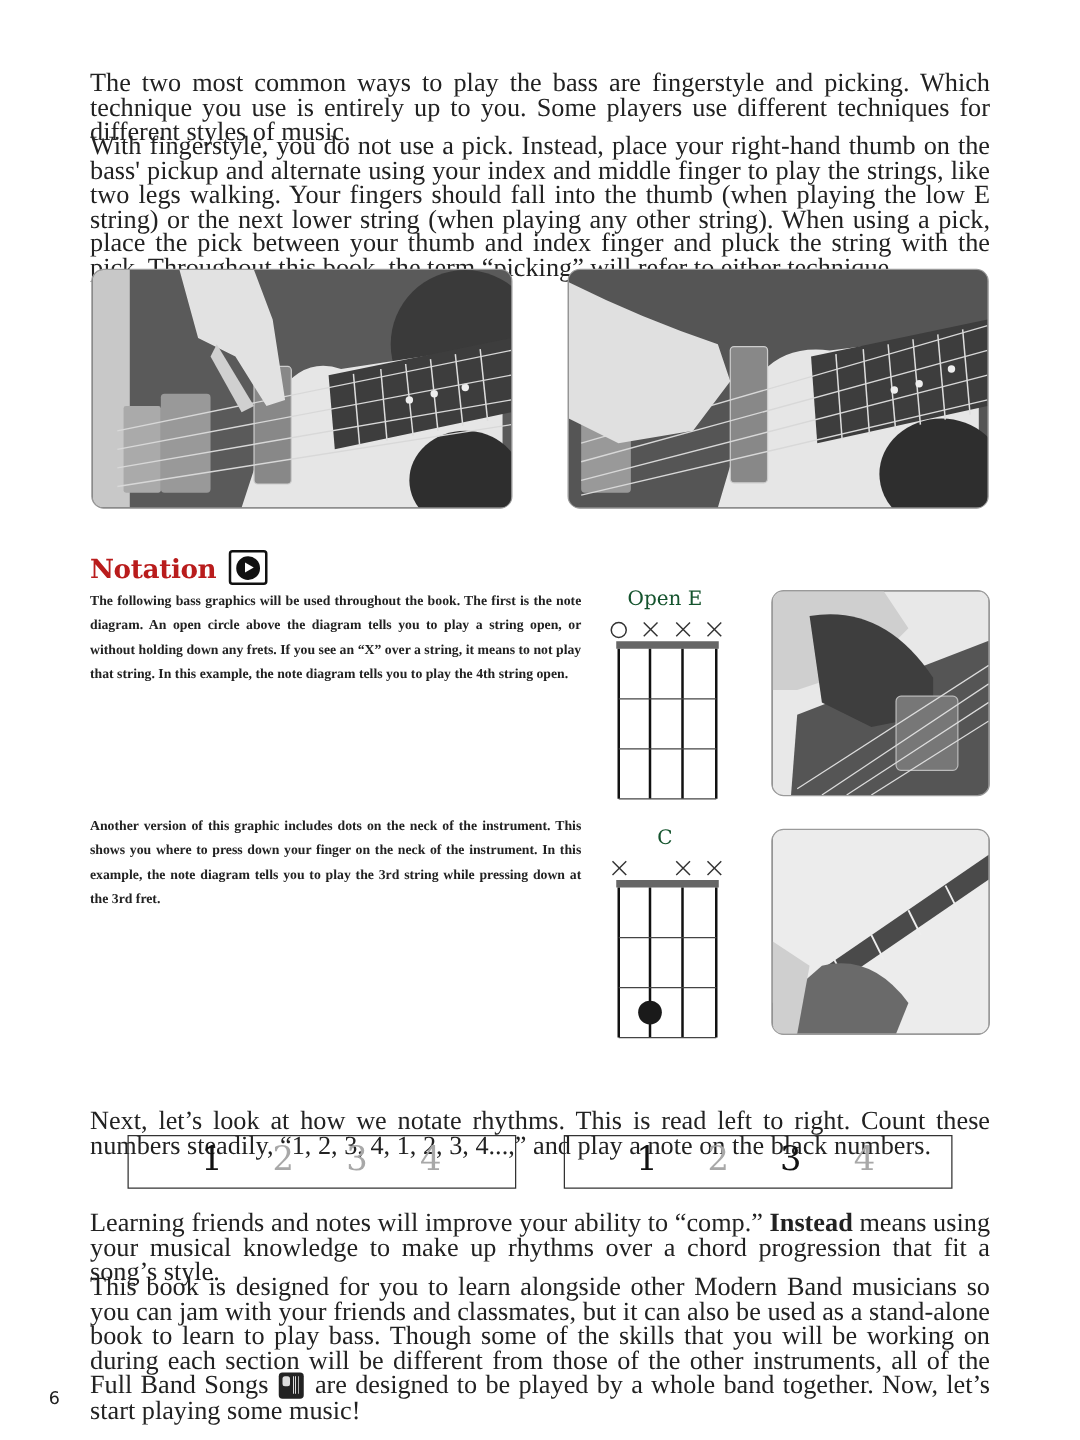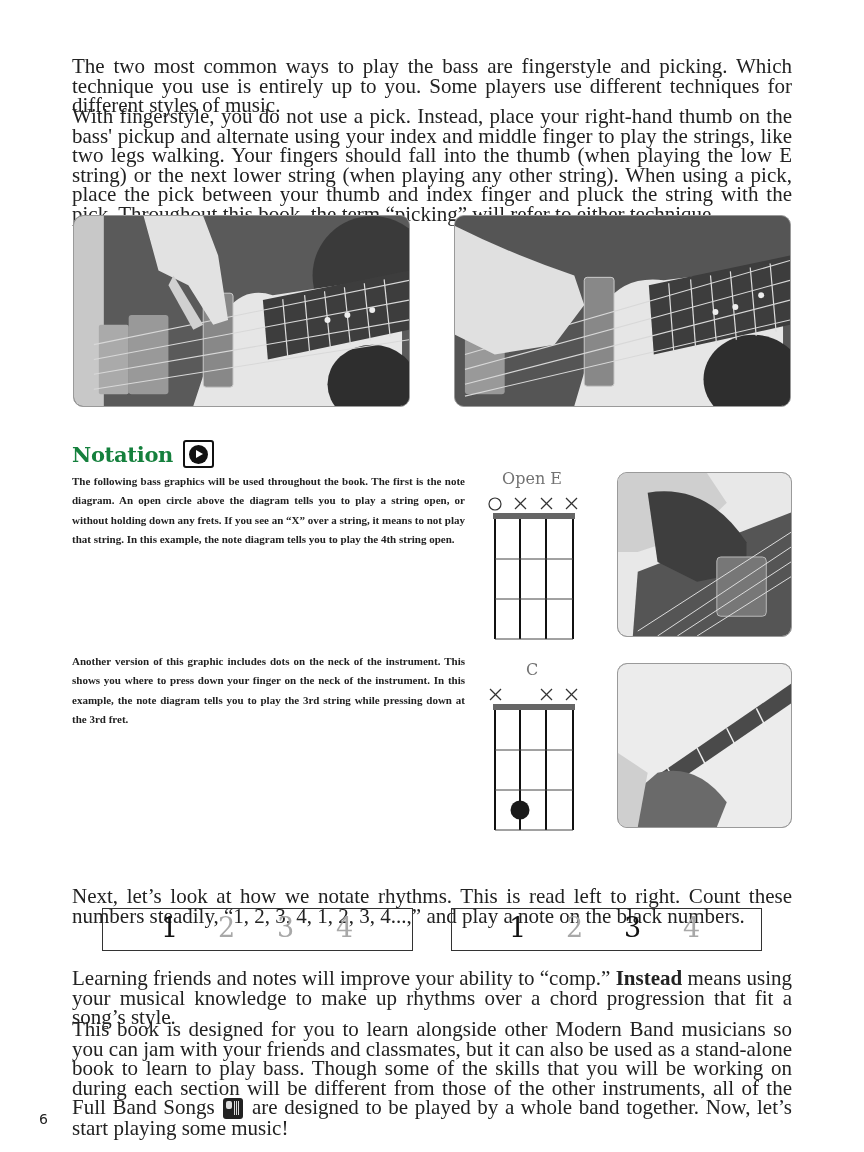--- a/index.html
+++ b/index.html
@@ -3,27 +3,27 @@
 <meta charset="utf-8">
 <style>
   * { box-sizing: border-box; margin: 0; padding: 0; }
   html, body { width: 864px; height: 1152px; background: #ffffff; overflow: hidden; }
   body { position: relative; font-family: "Liberation Serif", "DejaVu Serif", serif; color: #222; }
   .para { position: absolute; left: 72px; width: 720px; font-size: 21px; line-height: 19.6px; text-align: justify; }
   .para b { font-weight: bold; }
   .photo { position: absolute; border: 1.5px solid #9a9a9a; border-radius: 10px; overflow: hidden; background: #777; }
   .photo svg { display: block; width: 100%; height: 100%; }
   .heading { position: absolute; left: 72px; top: 440px; display: flex; align-items: center; gap: 10px; }
-  .heading h1 { font-family: "DejaVu Serif", serif; font-size: 21px; font-weight: bold; color: #15803d; letter-spacing: -0.3px; }
+  .heading h1 { font-family: "DejaVu Serif", serif; font-size: 21px; font-weight: bold; color: #b91c1c; letter-spacing: -0.3px; }
   .play-icon { width: 31px; height: 28px; border: 2.5px solid #111; border-radius: 3px; display: flex; align-items: center; justify-content: center; }
   .play-icon .circ { width: 19px; height: 19px; border-radius: 50%; background: #111; position: relative; }
   .play-icon .circ::after { content: ""; position: absolute; left: 7px; top: 5px; border-left: 7px solid #fff; border-top: 4.5px solid transparent; border-bottom: 4.5px solid transparent; }
   .col-text { position: absolute; left: 72px; width: 393px; font-size: 11px; line-height: 19.4px; text-align: justify; font-weight: bold; }
   .diagram { position: absolute; width: 100px; }
-  .diagram .title { font-family: "DejaVu Serif", serif; font-size: 16px; text-align: center; color: #737373; height: 22px; }
+  .diagram .title { font-family: "DejaVu Serif", serif; font-size: 16px; text-align: center; color: #14532d; height: 22px; }
   .diagram svg { display: block; }
   .rhythm { position: absolute; top: 908px; height: 43px; border: 1.5px solid #333; display: flex; align-items: center; }
   .rhythm .num { position: absolute; top: 3px; font-family: "DejaVu Serif", serif; font-size: 27px; }
   .num.on { color: #111; }
   .num.off { color: #a8a8a8; }
   .page-num { position: absolute; left: 39px; top: 1111px; font-family: "DejaVu Sans", sans-serif; font-size: 14px; color: #222; }
   .band-icon { display: inline-block; width: 20px; height: 21px; background: #222; border-radius: 3px; vertical-align: -5px; position: relative; margin: 0 2px; }
   .band-icon::before { content: ""; position: absolute; left: 3px; top: 3px; width: 6px; height: 8px; background: #ddd; border-radius: 2px; }
   .band-icon::after { content: ""; position: absolute; left: 11px; top: 3px; width: 5px; height: 14px; background: repeating-linear-gradient(90deg, #ddd 0 1px, #222 1px 2px); }
 </style>

